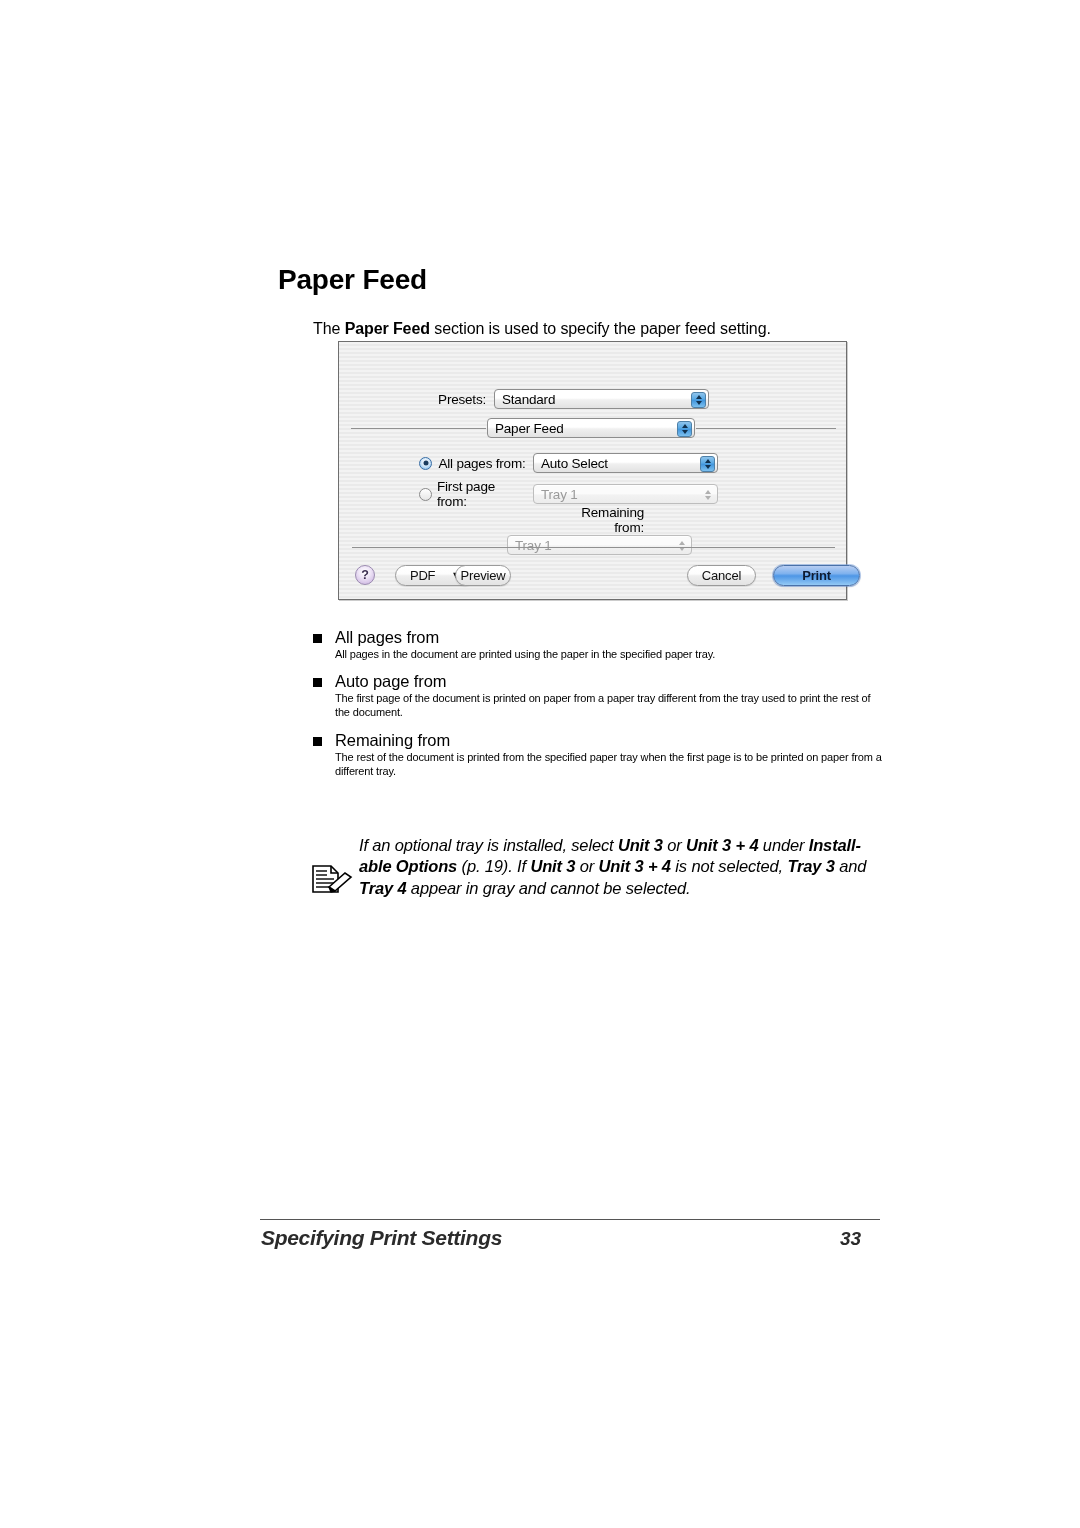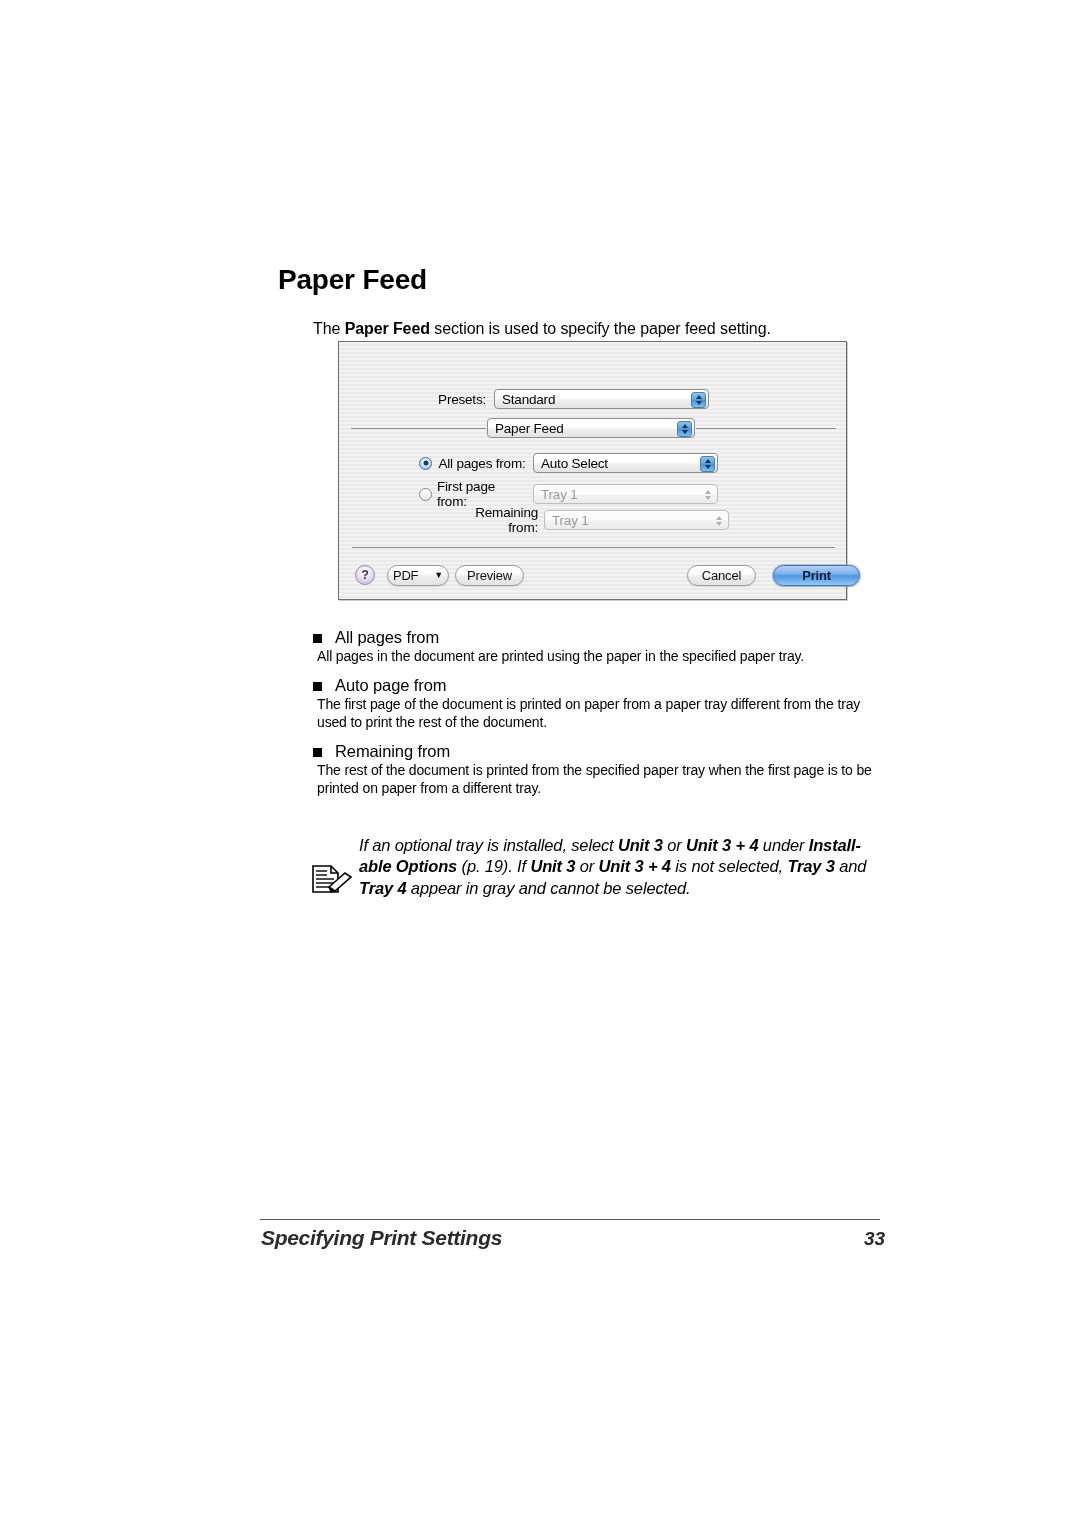--- a/index.html
+++ b/index.html
@@ -210,22 +210,22 @@
     font-size: 16.5px;
     letter-spacing: -0.1px;
   }
   .b-sq {
     width: 9px; height: 9px;
     background: #000;
     margin: 6px 13px 0 0;
     flex: none;
   }
   .b-body {
-    margin-left: 4px;
-    font-size: 14px;
+    margin-left: 22px;
+    font-size: 11px;
     line-height: 1.29;
     letter-spacing: -0.15px;
   }
 
   
   .note {
     position: absolute;
     left: 311px;
     top: 835px;
     width: 572px;
@@ -256,21 +256,21 @@
     left: 261px;
     top: 1226px;
     font-size: 21px;
     font-style: italic;
     font-weight: bold;
     letter-spacing: -0.3px;
     color: #2b2b2b;
   }
   .footer-page {
     position: absolute;
-    left: 864px;
+    left: 840px;
     top: 1228px;
     font-size: 19px;
     font-style: italic;
     font-weight: bold;
     color: #2b2b2b;
   }
 </style>
 </head>
 <body>
 
@@ -311,40 +311,40 @@
     <div class="row" style="left:0; top:137px; width:100%;">
       <div style="width:80px;"></div>
       <span class="radio"></span>
       <div class="lbl" style="width:90px; text-align:left; margin-left:5px;">First page from:</div>
       <div class="popup disabled" style="width:185px; margin-left:6px;">
         <span>Tray 1</span>
         <span class="arrows"></span>
       </div>
     </div>
 
-    <div class="row" style="left:11px; top:163px; width:100%;">
+    <div class="row" style="left:4px; top:163px; width:100%;flex-direction:column;">
       <div style="width:80px;"></div>
       <span style="width:13px; flex:none;"></span>
       <div class="lbl" style="width:90px; text-align:right; margin-left:5px;">Remaining from:</div>
       <div class="popup disabled" style="width:185px; margin-left:6px;">
         <span>Tray 1</span>
         <span class="arrows"></span>
       </div>
     </div>
 
     <div class="sep" style="left:13px; top:205px; width:483px;"></div>
 
     <div class="help-btn" style="left:16px; top:223px;">
       <span>?</span>
     </div>
-    <div class="btn" style="left:48px; top:223px; width:62px;gap:12px;">
+    <div class="btn" style="left:56px; top:223px; width:80px;gap:12px;">
       <span>PDF</span>
       <span class="pdf-caret">▼</span>
     </div>
-    <div class="btn" style="left:116px; top:223px; width:69px;">
+    <div class="btn" style="left:116px; top:223px; width:56px;">
       <span>Preview</span>
     </div>
     <div class="btn" style="left:348px; top:223px; width:69px;">
       <span>Cancel</span>
     </div>
     <div class="btn primary" style="left:434px; top:223px; width:87px;font-weight:bold;">
       <span>Print</span>
     </div>
   </div>
 

